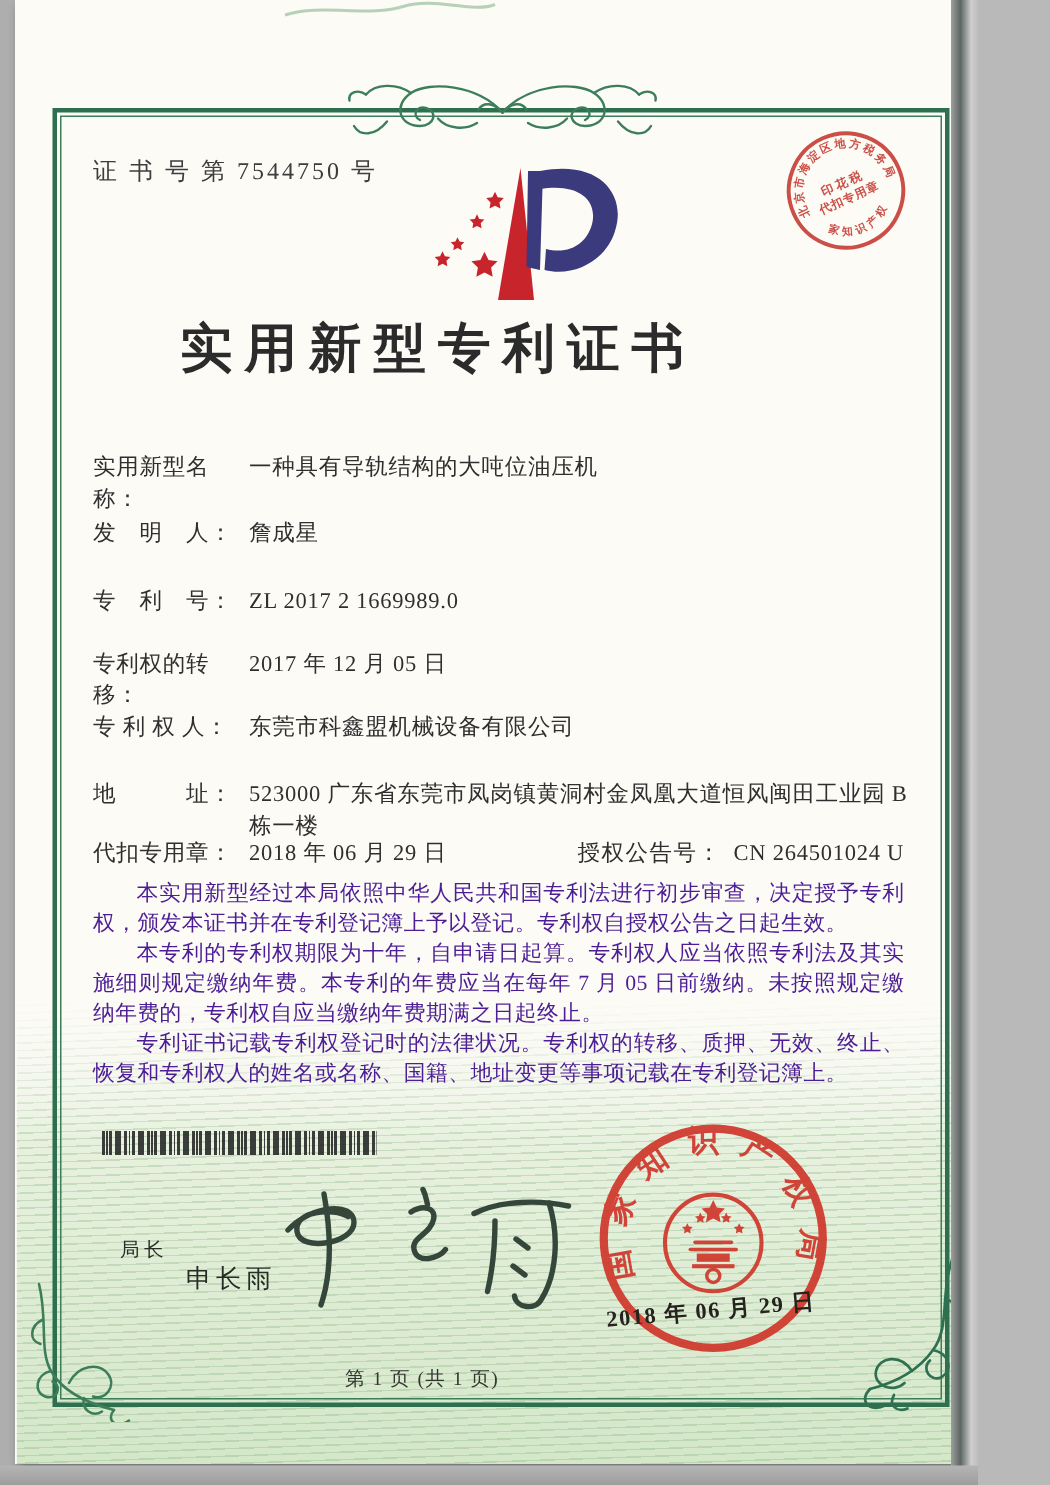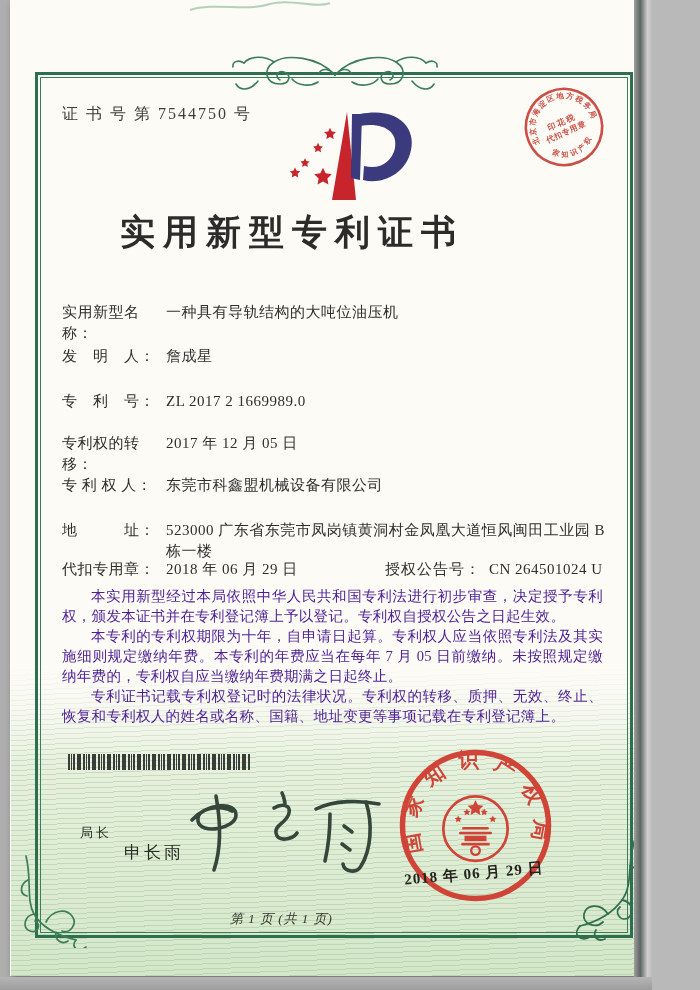--- a/index.html
+++ b/index.html
@@ -55,21 +55,21 @@
 
   .signature { left:178px; top:788px; width:212px; height:88px; }
 
   .seal-wrap { left:397px; top:747px; width:157px; height:157px; opacity:.92; }
   .seal-date { left:404px; top:864px; width:150px; font-size:15px; letter-spacing:1px;
                color:#26221e; transform:rotate(-5deg); font-weight:bold; z-index:6; }
 
   .tax-stamp { left:518px; top:81px; width:92px; height:92px;
                transform:rotate(-24deg); opacity:.88; }
 
-  .footer { left:230px; top:910px; font-size:13px; letter-spacing:1px; color:#33352f;font-style:italic; }
+  .footer { left:230px; top:910px; font-size:13px; letter-spacing:1px; color:#33352f; }
 
   .ornament-top { left:228px; top:46px; width:214px; height:50px; }
   .orn-bl { left:16px; top:852px; width:96px; height:96px; }
   .orn-br { left:556px; top:832px; width:88px; height:112px; }
   .top-scribble { left:185px; top:0; width:150px; height:14px; opacity:.55; }
 
   svg { display:block; width:100%; height:100%; }
 </style>
 </head>
 <body>

